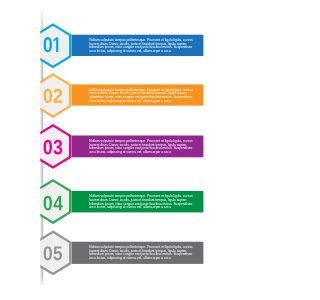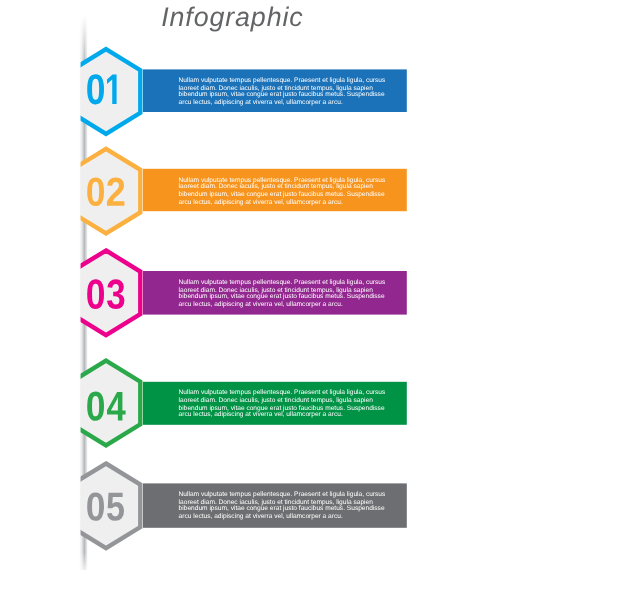--- a/index.html
+++ b/index.html
@@ -90,21 +90,20 @@
             <path d="M 53 231.75 L 70.15 242.25 L 70.15 263.55 L 53 274.05 L 35.85 263.55 L 35.85 242.25 Z" fill="#EFEFF0"></path>
             <path d="M 53 231.75 L 70.15 242.25 L 70.15 263.55 L 53 274.05 L 35.85 263.55 L 35.85 242.25 Z" fill="none" stroke="#939598" stroke-width="2.2"></path>
           </g>
           <g>
             <path d="M1055 705Q1055 348 932.5 164.0Q810 -20 565 -20Q81 -20 81 705Q81 958 134.0 1118.0Q187 1278 293.0 1354.0Q399 1430 573 1430Q823 1430 939.0 1249.0Q1055 1068 1055 705ZM773 705Q773 900 754.0 1008.0Q735 1116 693.0 1163.0Q651 1210 571 1210Q486 1210 442.5 1162.5Q399 1115 380.5 1007.5Q362 900 362 705Q362 512 381.5 403.5Q401 295 443.5 248.0Q486 201 567 201Q647 201 690.5 250.5Q734 300 753.5 409.0Q773 518 773 705Z" fill="#939598" transform="translate(42.901,260.200) scale(0.00862,-0.00979)"></path>
             <path d="M1082 469Q1082 245 942.5 112.5Q803 -20 560 -20Q348 -20 220.5 75.5Q93 171 63 352L344 375Q366 285 422.0 244.0Q478 203 563 203Q668 203 730.5 270.0Q793 337 793 463Q793 574 734.0 640.5Q675 707 569 707Q452 707 378 616H104L153 1409H1000V1200H408L385 844Q487 934 640 934Q841 934 961.5 809.0Q1082 684 1082 469Z" fill="#939598" transform="translate(52.974,260.200) scale(0.00834,-0.00979)"></path>
           </g>
         </g>
       </g>
   </svg>
-  <div class="title">Infographic</div>
   <div id="texts">
       <div class="bodytxt" style="left: 89.3px; top: 39px; width: 108px;">Nullam vulputate tempus pellentesque. Praesent et ligula ligula, cursus laoreet diam. Donec iaculis, justo et tincidunt tempus, ligula sapien bibendum ipsum, vitae congue erat justo faucibus metus. Suspendisse arcu lectus, adipiscing at viverra vel, ullamcorper a arcu.</div>
       <div class="bodytxt" style="left: 89.3px; top: 88.7px; width: 108px;">Nullam vulputate tempus pellentesque. Praesent et ligula ligula, cursus laoreet diam. Donec iaculis, justo et tincidunt tempus, ligula sapien bibendum ipsum, vitae congue erat justo faucibus metus. Suspendisse arcu lectus, adipiscing at viverra vel, ullamcorper a arcu.</div>
       <div class="bodytxt" style="left: 89.3px; top: 139.8px; width: 108px;">Nullam vulputate tempus pellentesque. Praesent et ligula ligula, cursus laoreet diam. Donec iaculis, justo et tincidunt tempus, ligula sapien bibendum ipsum, vitae congue erat justo faucibus metus. Suspendisse arcu lectus, adipiscing at viverra vel, ullamcorper a arcu.</div>
       <div class="bodytxt" style="left: 89.3px; top: 195.2px; width: 108px;">Nullam vulputate tempus pellentesque. Praesent et ligula ligula, cursus laoreet diam. Donec iaculis, justo et tincidunt tempus, ligula sapien bibendum ipsum, vitae congue erat justo faucibus metus. Suspendisse arcu lectus, adipiscing at viverra vel, ullamcorper a arcu.</div>
       <div class="bodytxt" style="left: 89.3px; top: 246px; width: 108px;">Nullam vulputate tempus pellentesque. Praesent et ligula ligula, cursus laoreet diam. Donec iaculis, justo et tincidunt tempus, ligula sapien bibendum ipsum, vitae congue erat justo faucibus metus. Suspendisse arcu lectus, adipiscing at viverra vel, ullamcorper a arcu.</div>
     </div>
 </div>
 
 </body></html>

